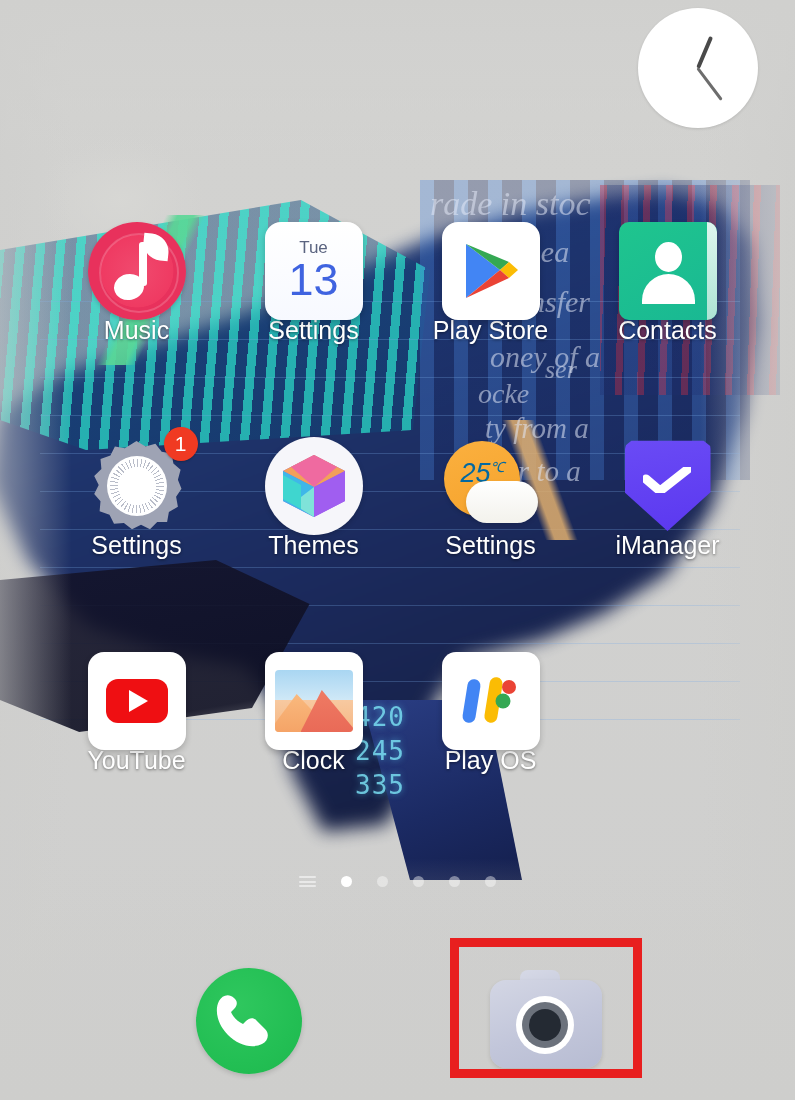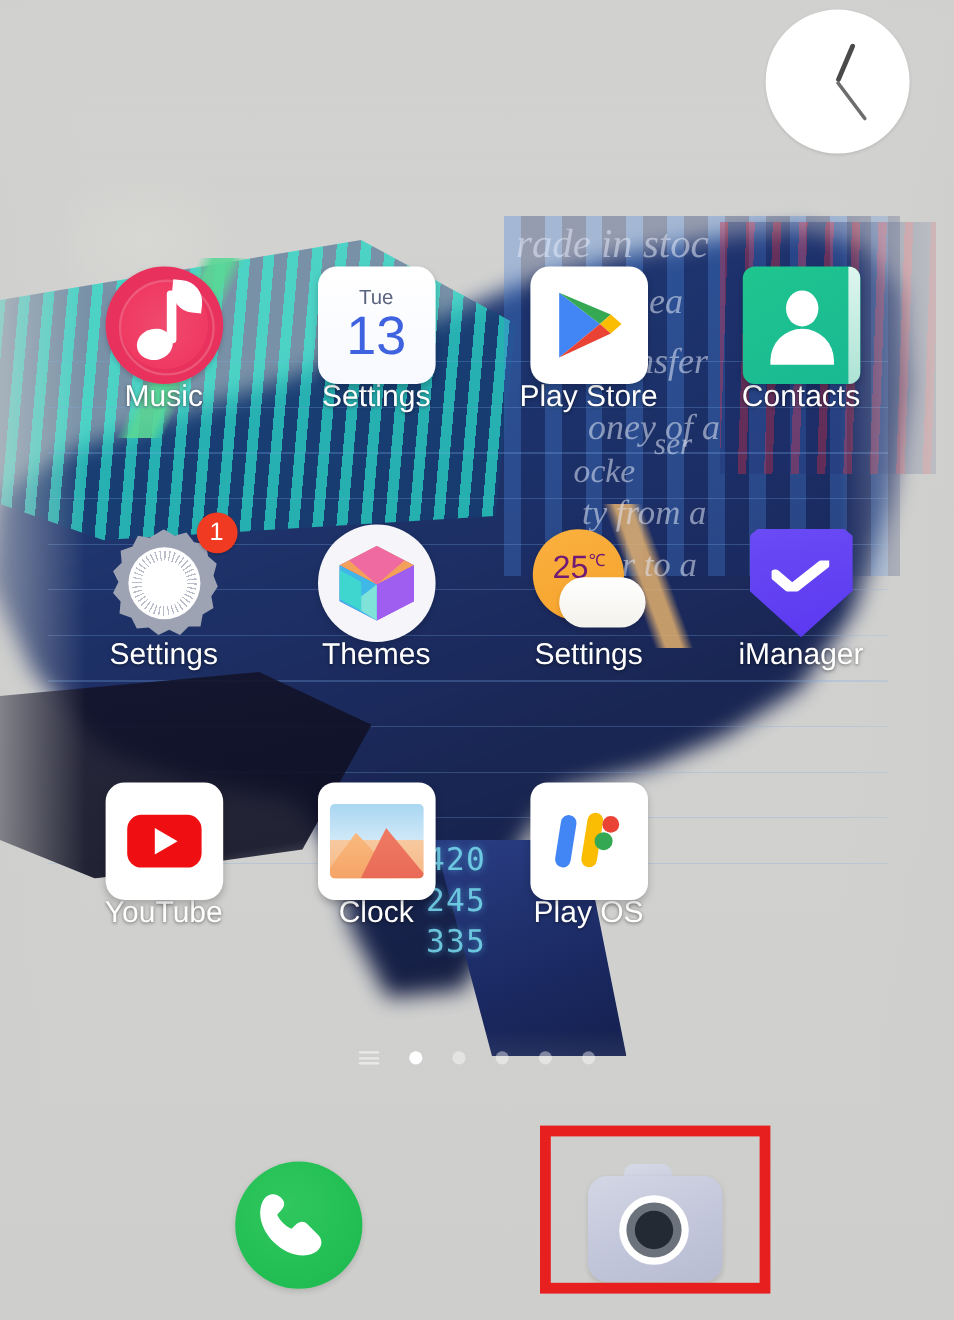--- a/index.html
+++ b/index.html
@@ -362,21 +362,21 @@
   
   .ic-weather { width: 98px; height: 98px; position: relative; }
   .sun {
     position: absolute; left: 2px; top: 4px; width: 76px; height: 76px;
     border-radius: 50%;
     background: linear-gradient(160deg, #fbb03f 0%, #f5a32c 100%);
     box-shadow: 0 2px 4px rgba(0,0,0,0.16);
   }
   .sun-temp {
     position: absolute; left: 10px; top: 20px; width: 62px;
-    color: #701a75; font-size: 27px; text-align: center; white-space: nowrap;
+    color: #0369a1; font-size: 27px; text-align: center; white-space: nowrap; font-style: italic;
   }
   .sun-temp sup { font-size: 14px; vertical-align: super; }
   .cloud {
     position: absolute; left: 24px; top: 44px; width: 72px; height: 42px;
     border-radius: 21px;
     background: linear-gradient(180deg, #ffffff 0%, #f3f2ec 100%);
     box-shadow: 0 2px 4px rgba(0,0,0,0.12);
   }
 
   

